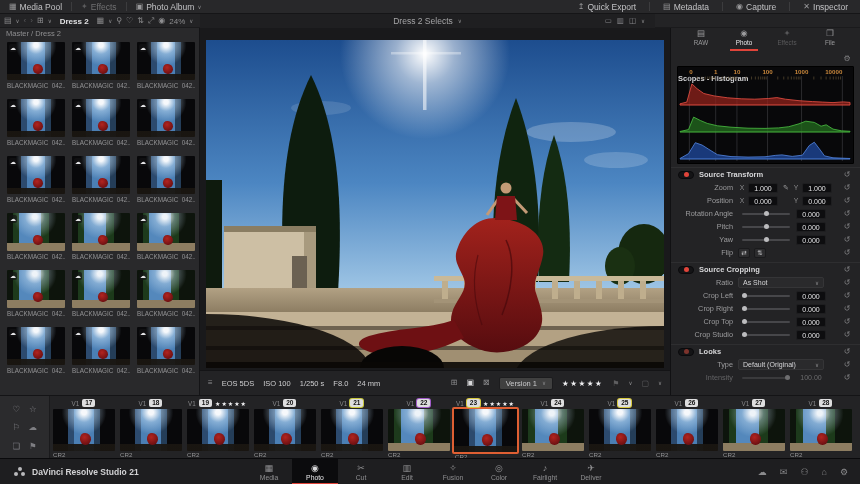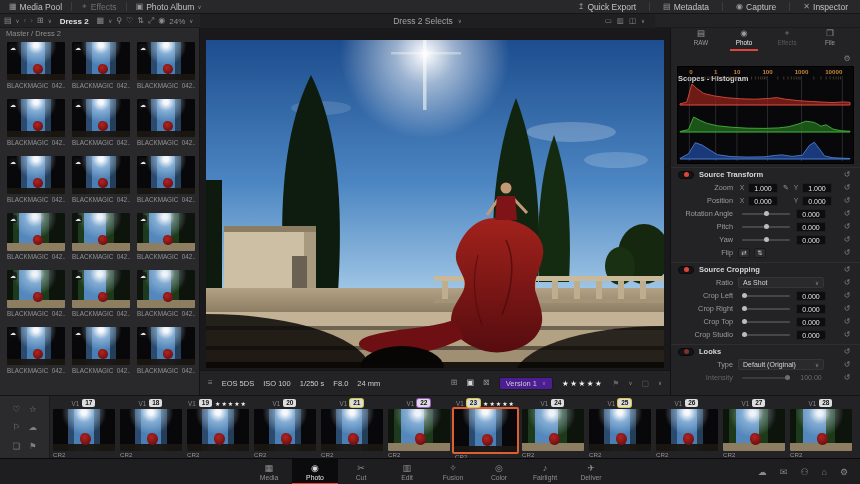--- a/index.html
+++ b/index.html
@@ -48,21 +48,21 @@
       linear-gradient(90deg,#14200f 0 12%,#27481f 12% 24%,#6397c6 24% 60%,#234420 60% 74%,#101a0c 74% 100%);}
   .mthumb{position:relative;width:58px;height:38px;}
   .cloudchip{position:absolute;top:2px;left:2px;z-index:2;background:rgba(18,18,20,.7);border-radius:2px;padding:0 1px;font-size:6px;color:#e4e4e6;line-height:8px;}
   .mlabel{margin-top:2px;font-size:6.3px;color:#939395;white-space:nowrap;overflow:hidden;width:58px;}
   
   .viewer{left:200px;top:28px;width:470px;height:342px;background:#19191b;}
   .photo{position:absolute;left:6px;top:12px;width:458px;height:328px;background:#000;}
   .vbar{left:200px;top:370px;width:470px;height:25px;background:#232325;border-top:1px solid #141416;display:flex;align-items:center;font-size:7.5px;color:#c4c4c6;padding:0 8px;gap:9px;}
   .vbar .meta{color:#cdcdcf;}
   .vbar .ic{color:#8d8d8f;font-size:8px;}
-  .verpill{display:flex;align-items:center;gap:5px;background:#4c1d95;border:1px solid #1c1c1e;border-radius:2px;padding:1px 6px;font-size:7.5px;color:#c9c9cb;}
+  .verpill{display:flex;align-items:center;gap:5px;background:#404040;border:1px solid #1c1c1e;border-radius:2px;padding:1px 6px;font-size:7.5px;color:#c9c9cb;}
   .stars{color:#efeff1;font-size:7.5px;letter-spacing:1.5px;white-space:nowrap;}
   .dimic{color:#5e5e60;font-size:8px;}
   
   .inspector{left:670px;top:28px;width:190px;height:367px;background:#232325;border-left:1px solid #111113;overflow:hidden;}
   .itabs{height:22px;display:flex;justify-content:center;gap:13px;padding-top:1px;}
   .itab{display:flex;flex-direction:column;align-items:center;width:30px;position:relative;}
   .itab .ic{font-size:8.5px;color:#9c9c9e;}
   .itab .tl{font-size:6.3px;color:#9a9a9c;margin-top:1px;}
   .itab.active .tl{color:#e8e8ea;}
   .itab.active::after{content:"";position:absolute;left:1px;right:1px;bottom:-1px;height:2px;background:#e0443a;}
@@ -766,20 +766,24 @@
             <span class="ctrack">V1</span>
             <span class="cnum">28</span>
           </div>
           <div class="ph cthumb w"></div>
           <div class="cext">CR2</div>
         </div>
       </div>
   </div>
 
   <div class="taskbar abs">
+    <div class="brand">
+      <span class="dvlogo"></span>
+      <span>DaVinci Resolve Studio 21</span>
+    </div>
     <div class="pages" id="pages">
         <div class="page">
           <span class="ic">▦</span>
           <span class="pl">Media</span>
         </div>
         <div class="page active">
           <span class="ic">◉</span>
           <span class="pl">Photo</span>
         </div>
         <div class="page">

